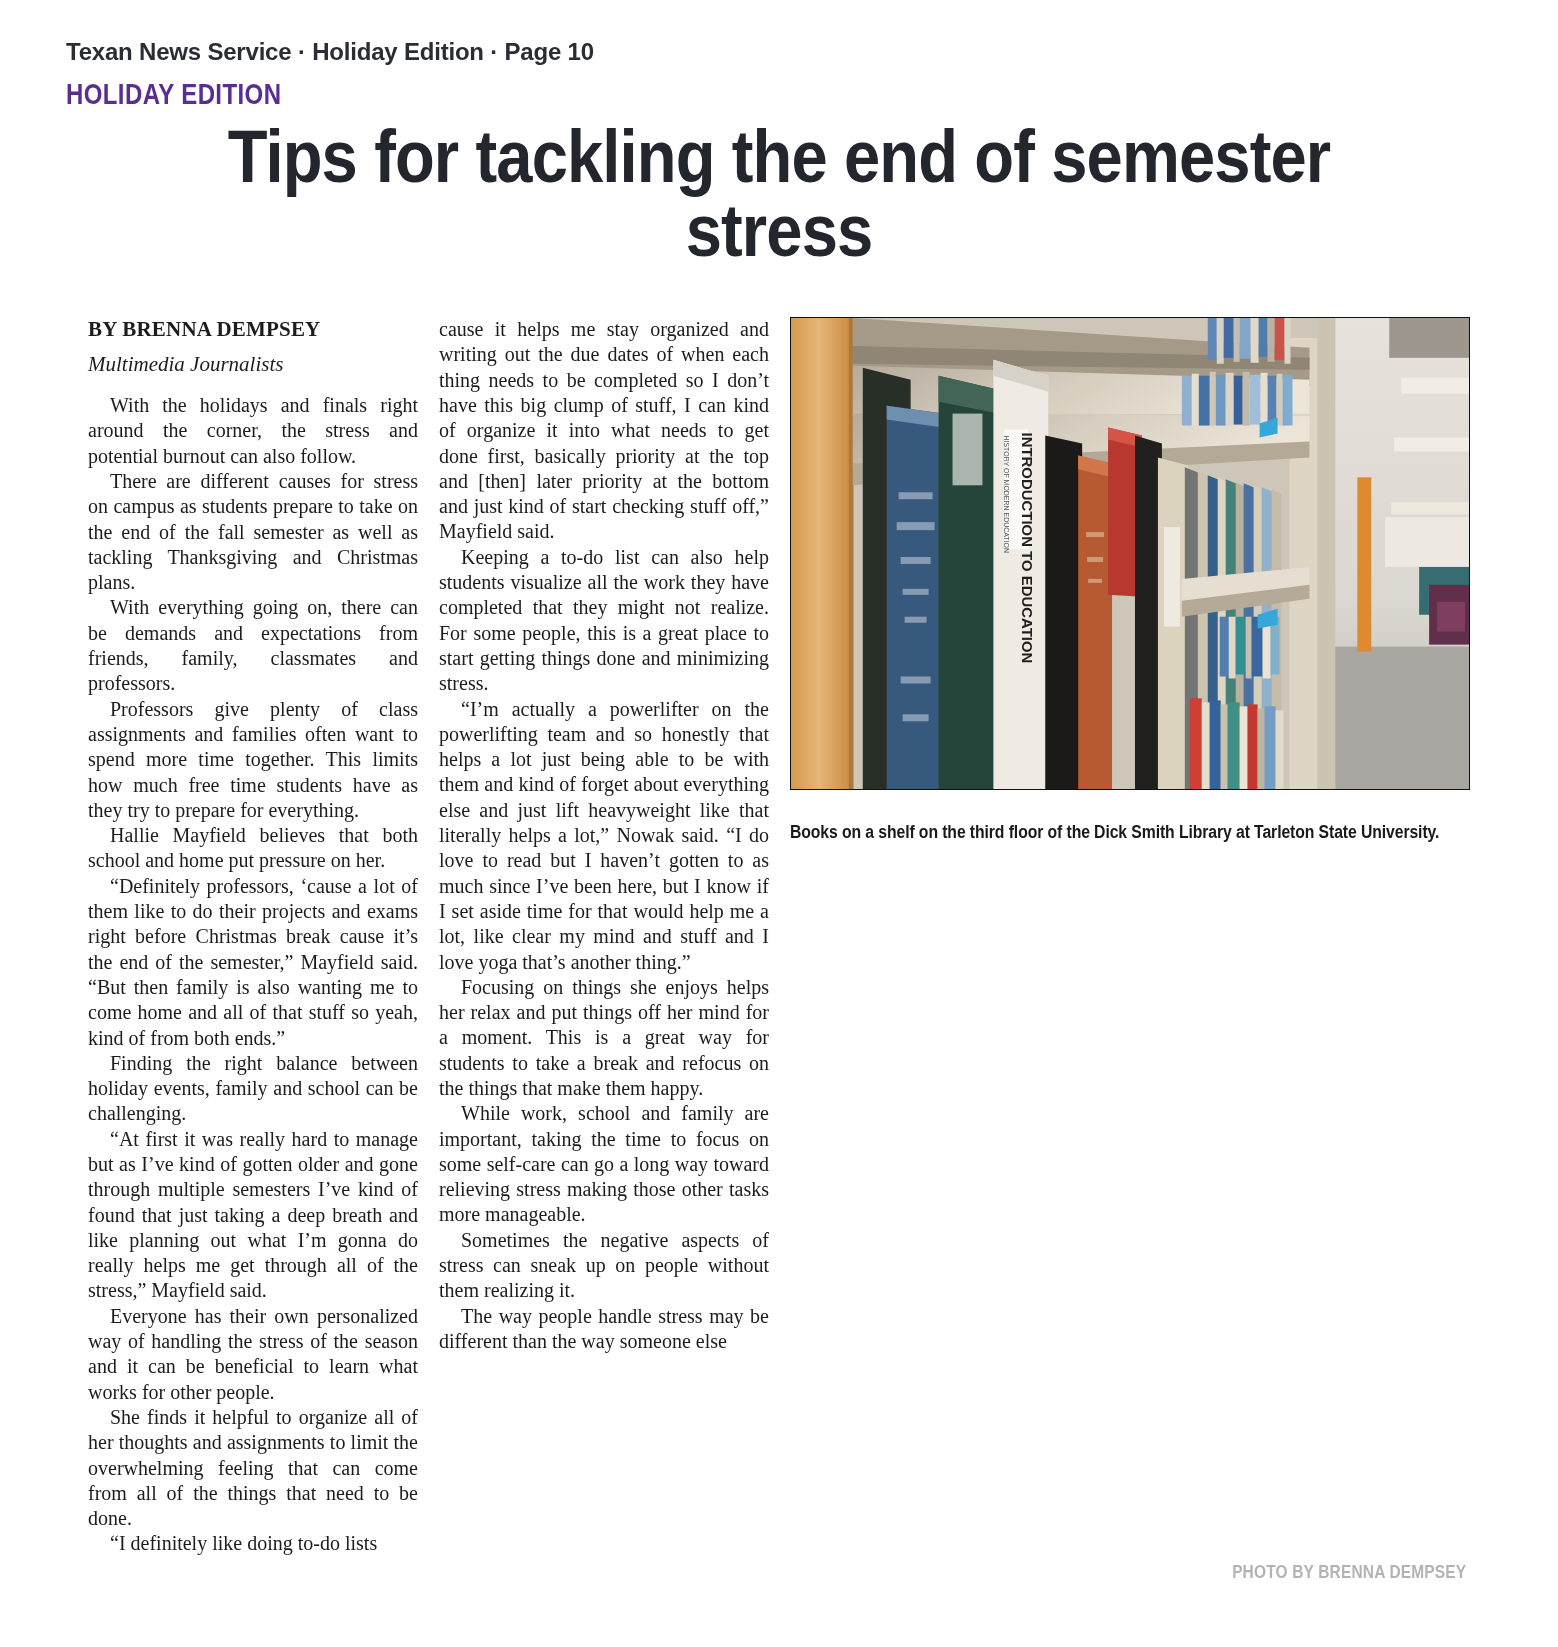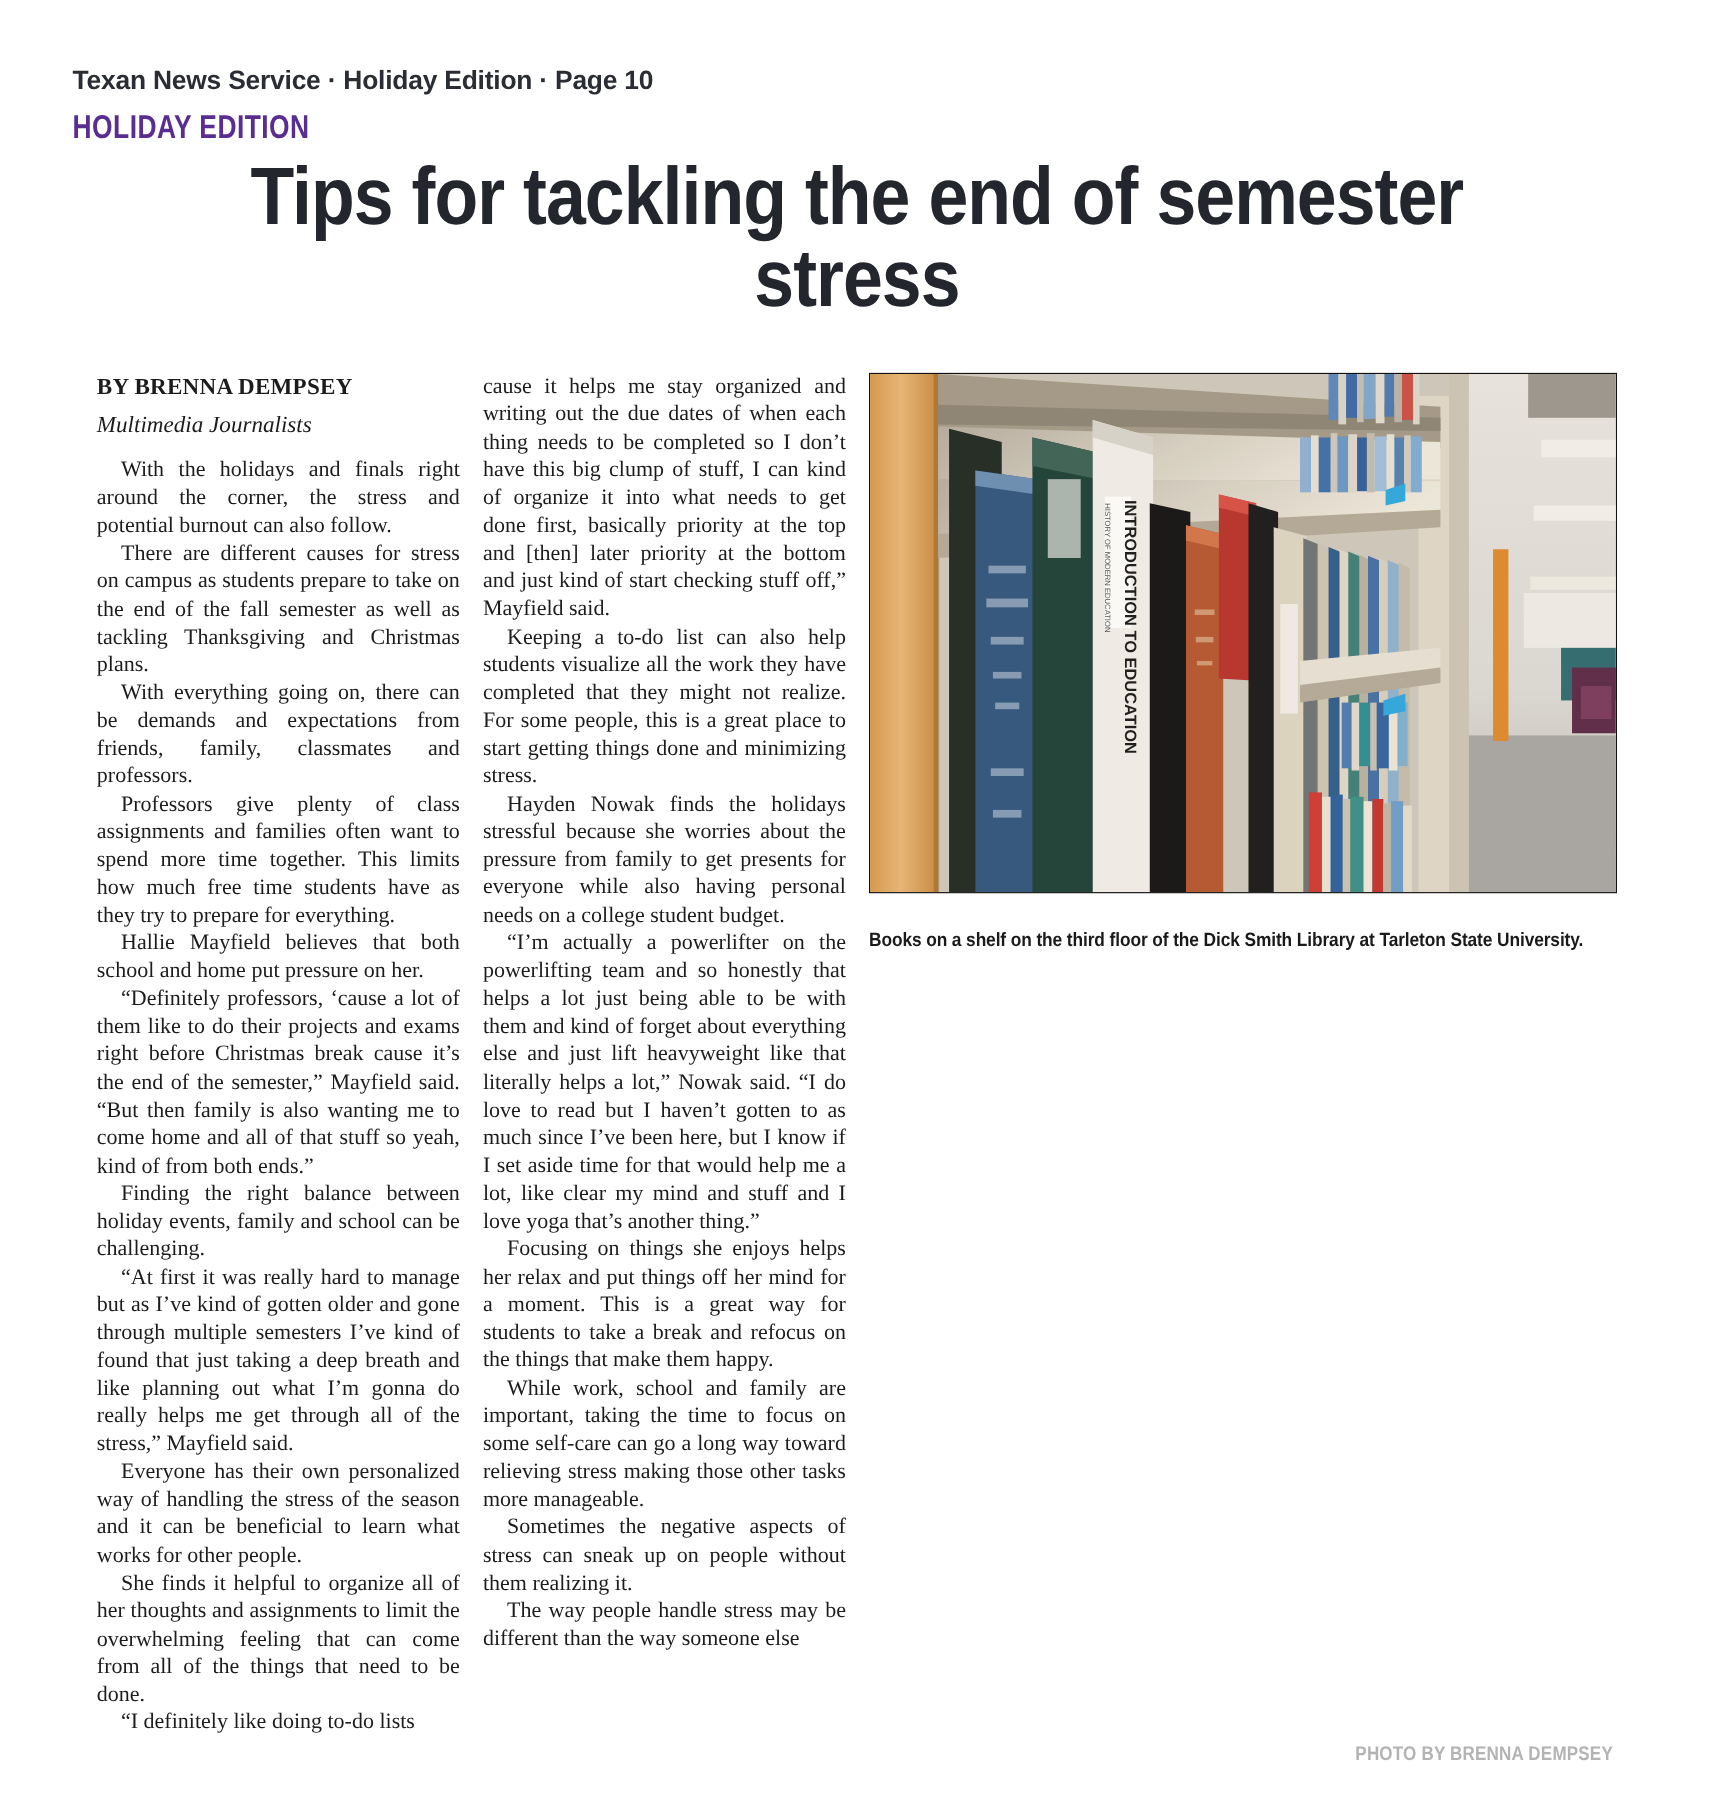--- a/index.html
+++ b/index.html
@@ -8,21 +8,21 @@
     width:1558px; height:1647px;
     background:#ffffff;
     font-family:"Liberation Serif", serif;
     color:#1c1c1c;
     overflow:hidden;
   }
   .page { position:relative; width:1558px; height:1647px; padding:0 66px; }
 
   
   .masthead {
-    padding-top:60px;
+    padding-top:38px;
     font-family:"Liberation Sans", sans-serif;
     font-weight:bold;
     font-size:24px;
     letter-spacing:-0.2px;
     color:#2a2d34;
   }
   .kicker {
     margin-top:12px;
     font-family:"Liberation Sans", sans-serif;
     font-weight:bold;
@@ -134,21 +134,20 @@
       <p>Finding the right balance between holiday events, family and school can be challenging.</p>
       <p>“At first it was really hard to manage but as I’ve kind of gotten older and gone through multiple semesters I’ve kind of found that just taking a deep breath and like planning out what I’m gonna do really helps me get through all of the stress,” Mayfield said.</p>
       <p>Everyone has their own personalized way of handling the stress of the season and it can be beneficial to learn what works for other people.</p>
       <p>She finds it helpful to organize all of her thoughts and assignments to limit the overwhelming feeling that can come from all of the things that need to be done.</p>
       <p>“I definitely like doing to-do lists</p>
     </div>
 
     <div class="col">
       <p class="noindent">cause it helps me stay organized and writing out the due dates of when each thing needs to be completed so I don’t have this big clump of stuff, I can kind of organize it into what needs to get done first, basically priority at the top and [then] later priority at the bottom and just kind of start checking stuff off,” Mayfield said.</p>
       <p>Keeping a to-do list can also help students visualize all the work they have completed that they might not realize. For some people, this is a great place to start getting things done and minimizing stress.</p>
-      <p>Hayden Nowak finds the holidays stressful because she worries about the pressure from family to get presents for everyone while also having personal needs on a college student budget.</p>
       <p>“I’m actually a powerlifter on the powerlifting team and so honestly that helps a lot just being able to be with them and kind of forget about everything else and just lift heavyweight like that literally helps a lot,” Nowak said. “I do love to read but I haven’t gotten to as much since I’ve been here, but I know if I set aside time for that would help me a lot, like clear my mind and stuff and I love yoga that’s another thing.”</p>
       <p>Focusing on things she enjoys helps her relax and put things off her mind for a moment. This is a great way for students to take a break and refocus on the things that make them happy.</p>
       <p>While work, school and family are important, taking the time to focus on some self-care can go a long way toward relieving stress making those other tasks more manageable.</p>
       <p>Sometimes the negative aspects of stress can sneak up on people without them realizing it.</p>
       <p>The way people handle stress may be different than the way someone else</p>
     </div>
 
     <div class="photo-wrap">
       <div class="photo">
         <svg viewBox="0 0 680 473" preserveAspectRatio="none">

